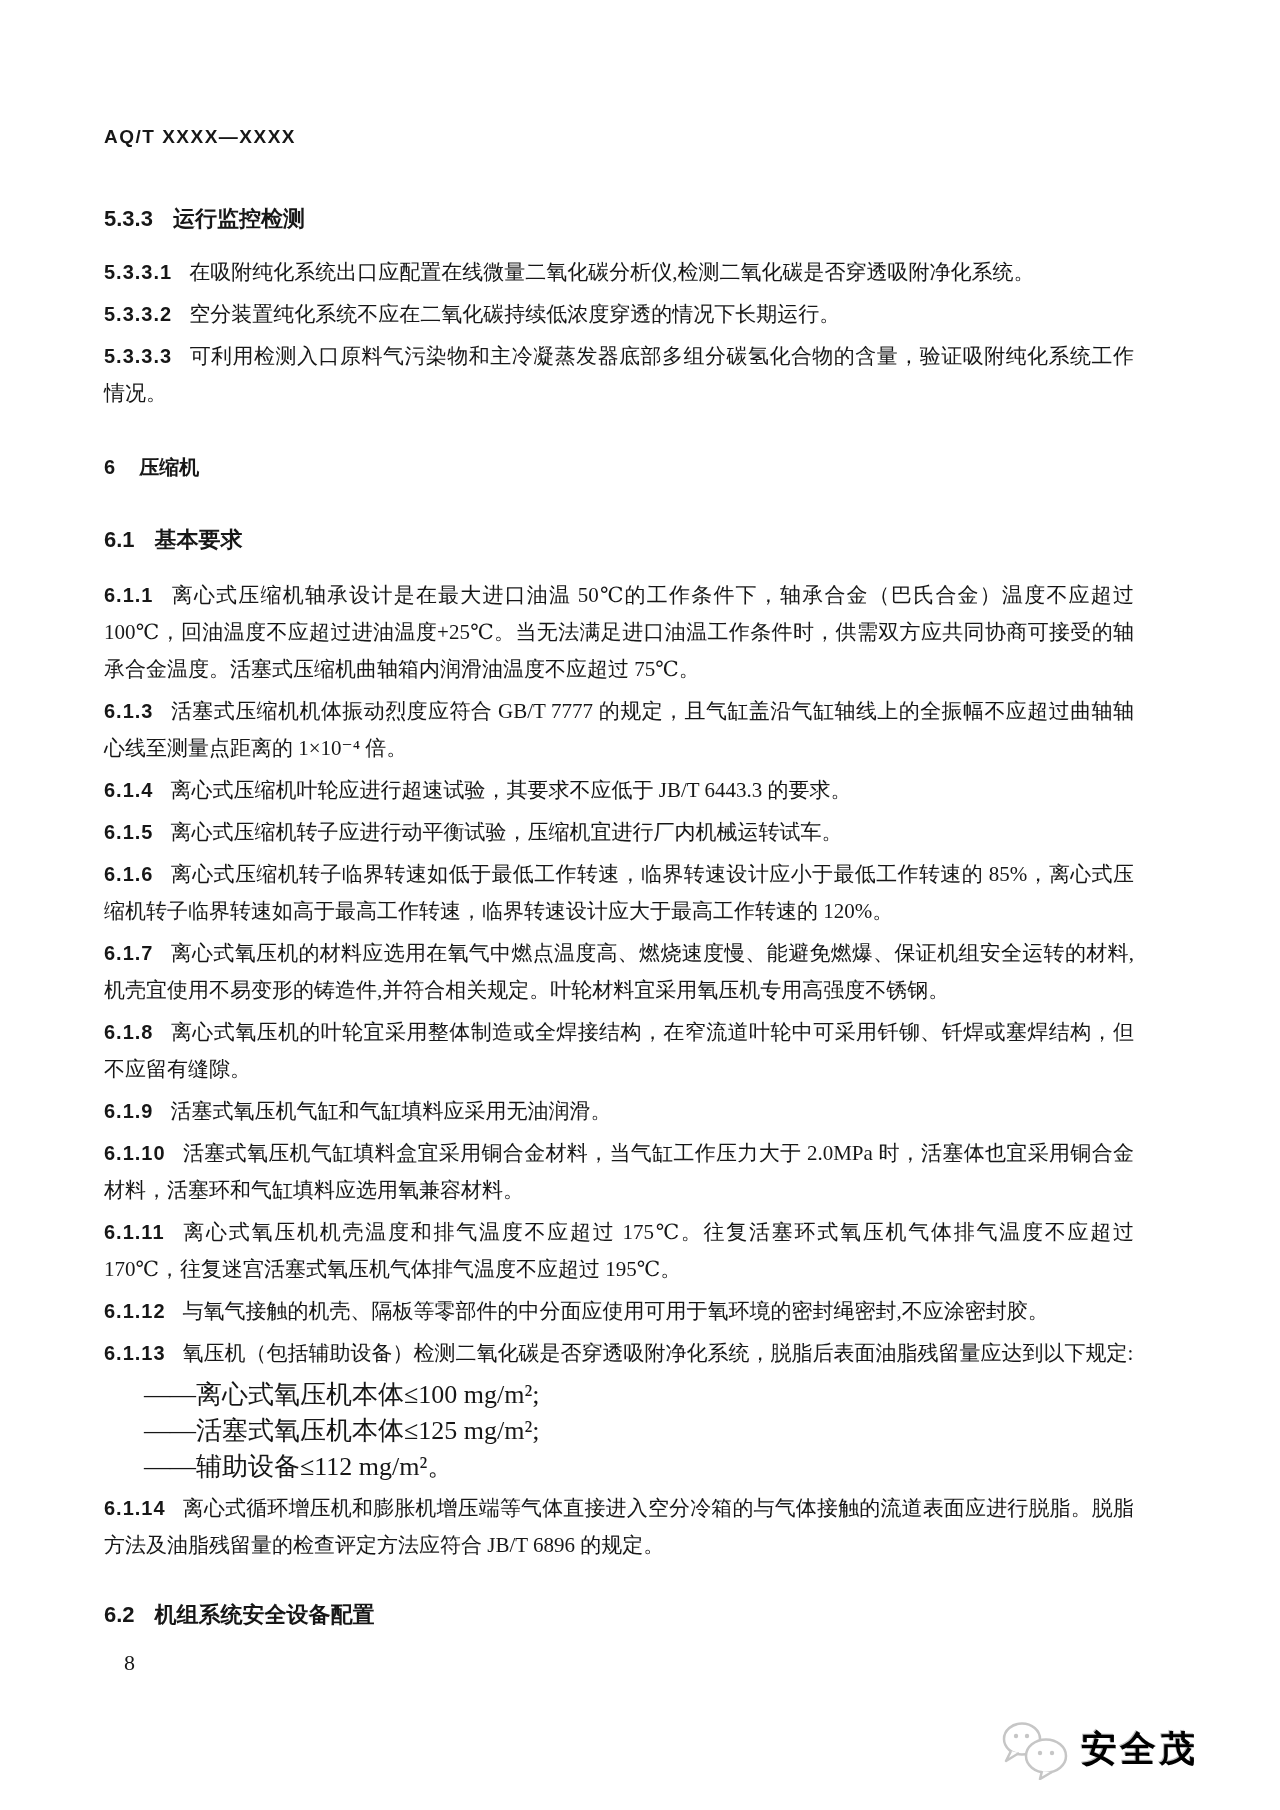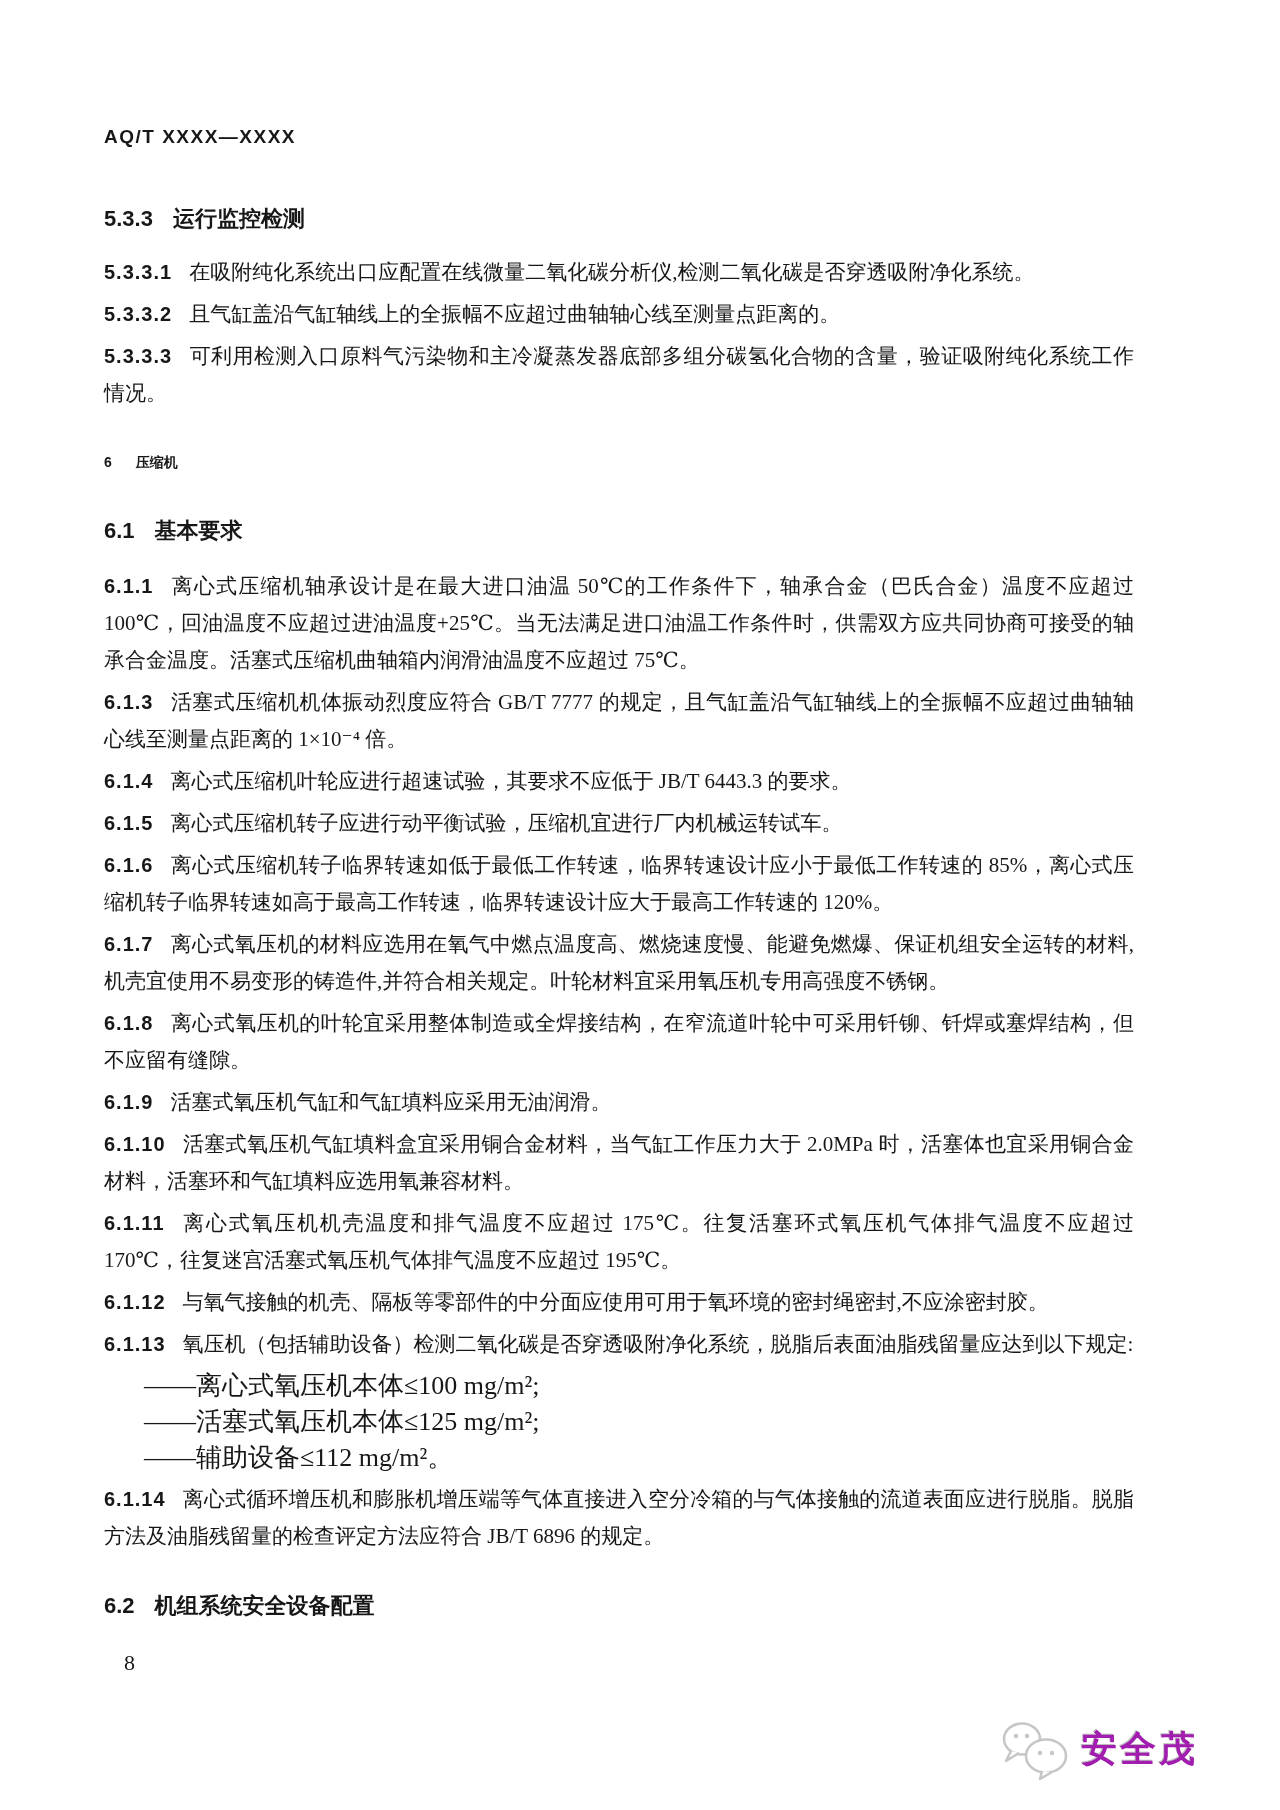--- a/index.html
+++ b/index.html
@@ -21,21 +21,21 @@
   .doc-number{
     font-family:"Liberation Sans","DejaVu Sans",sans-serif;
     font-weight:700;
     font-size:19px;
     letter-spacing:1.5px;
     margin:0 0 56px 0;
   }
   .h1{
     font-family:"Liberation Sans","DejaVu Sans",sans-serif;
     font-weight:700;
-    font-size:14px;
+    font-size:20px;
     margin:42px 0 44px 0;
   }
   .h1 .num{margin-right:24px;}
   .h2{
     font-family:"Liberation Sans","DejaVu Sans",sans-serif;
     font-weight:700;
     font-size:22px;
     margin:36px 0 22px 0;
   }
   .h2 .num{margin-right:20px;}
@@ -78,21 +78,21 @@
     top:1718px;
     display:flex;
     align-items:center;
     gap:10px;
   }
   .watermark-text{
     font-family:"Liberation Sans","DejaVu Sans",sans-serif;
     font-weight:700;
     font-size:36px;
     letter-spacing:3px;
-    color:#a21caf;
+    color:#000000;
     text-shadow:-1px -1px 0 #bcbcbc, 1px 1px 1px #ffffff;
   }
   .wm-icon svg{display:block;}
 </style>
 </head>
 <body>
 
 <div class="page">
   <div class="content">
 
@@ -100,21 +100,21 @@
 
     <div class="h3">
       <span class="num">5.3.3</span><span>运行监控检测</span>
     </div>
 
     <p class="para">
       <span class="num">5.3.3.1</span><span>在吸附纯化系统出口应配置在线微量二氧化碳分析仪,检测二氧化碳是否穿透吸附净化系统。</span>
     </p>
 
     <p class="para">
-      <span class="num">5.3.3.2</span><span>且气缸盖沿气缸轴线上的全振幅不应超过曲轴轴心线至测量点距离的。</span>
+      <span class="num">5.3.3.2</span><span>空分装置纯化系统不应在二氧化碳持续低浓度穿透的情况下长期运行。</span>
     </p>
 
     <p class="para">
       <span class="num">5.3.3.3</span><span>可利用检测入口原料气污染物和主冷凝蒸发器底部多组分碳氢化合物的含量，验证吸附纯化系统工作情况。</span>
     </p>
 
     <div class="h1">
       <span class="num">6</span><span>压缩机</span>
     </div>
 

